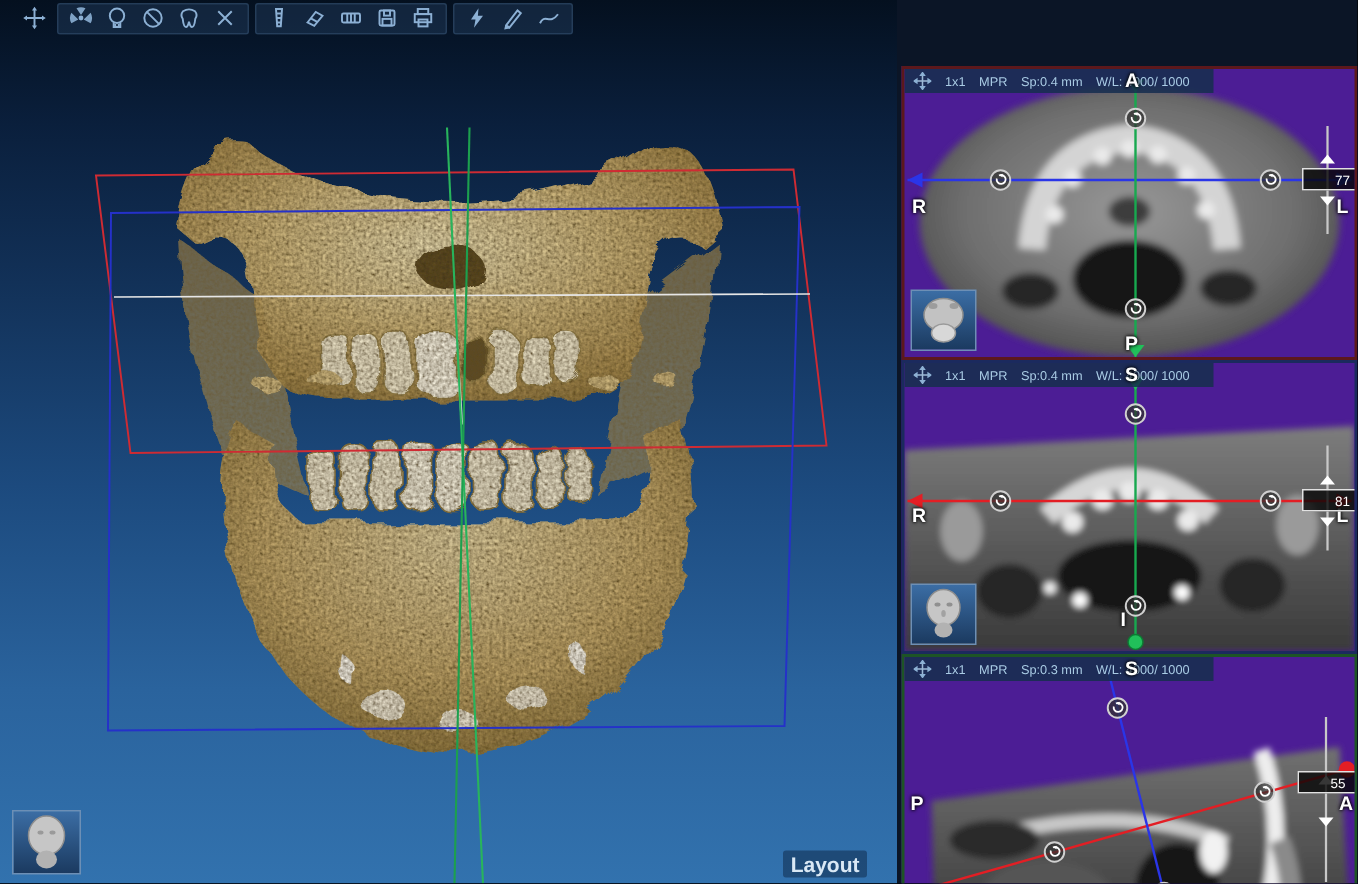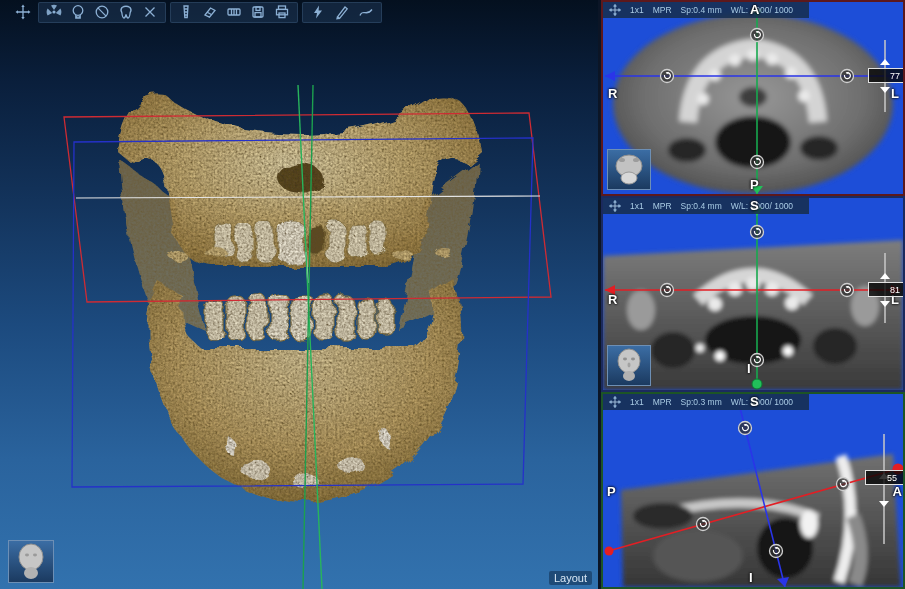--- a/index.html
+++ b/index.html
@@ -14,30 +14,30 @@
     background:linear-gradient(180deg,#04101f 0%,#0a1f3c 14%,#123158 32%,#1c4a7e 55%,#2a639d 78%,#3272ae 100%);
     overflow:hidden;
   }
   #toolbar {
     position:absolute; left:12px; top:2px; height:20px; display:flex; align-items:center; gap:4px; z-index:8;
   }
   .tgroup { display:flex; align-items:center; gap:2px; padding:1px 4px; background:rgba(36,62,96,0.45); border:1px solid rgba(90,130,170,0.25); border-radius:2px; }
   .ticon { width:22px; height:17px; display:flex; align-items:center; justify-content:center; cursor:pointer; }
   .ticon svg { stroke:#8cb0d4; fill:none; stroke-width:1.3; }
   #layout-btn {
-    position:absolute; right:6px; bottom:4px; color:#d9e8f5; font-size:11px; padding:1px 5px;
-    background:rgba(8,28,56,0.45); border-radius:2px; z-index:8; cursor:pointer;
+    position:absolute; right:20px; bottom:4px; color:#d9e8f5; font-size:14px; padding:1px 5px;
+    background:rgba(8,28,56,0.45); border-radius:2px; z-index:8; cursor:pointer;font-weight:bold;
   }
   .thumb {
     position:absolute; width:46px; height:43px; border:1px solid #6d8fb5; z-index:7;
     background:linear-gradient(180deg,#3b6da4 0%,#1b3a60 100%);
   }
   svg.layer { position:absolute; left:0; top:0; }
   
-  .mpr { position:absolute; left:601px; width:304px; background:#1d4ed8; overflow:hidden; }
+  .mpr { position:absolute; left:601px; width:304px; background:#4c1d95; overflow:hidden;margin-top:44px; }
   #panel-axial    { top:0;     height:196px; border:2px solid #5c181c; }
   #panel-coronal  { top:196px; height:196px; border:2px solid #1b2a5e; }
   #panel-sagittal { top:392px; height:197px; border:2px solid #1d5426; }
   .hdr {
     position:absolute; left:0; top:0; width:206px; height:16px; z-index:5;
     display:flex; align-items:center; gap:9px; padding:0 5px;
     background:rgba(23,47,79,0.88); color:#a9cbe4; font-size:8.5px; white-space:nowrap;
   }
   .hdr .ticon { width:13px; height:13px; }
   .hdr span { cursor:pointer; }

